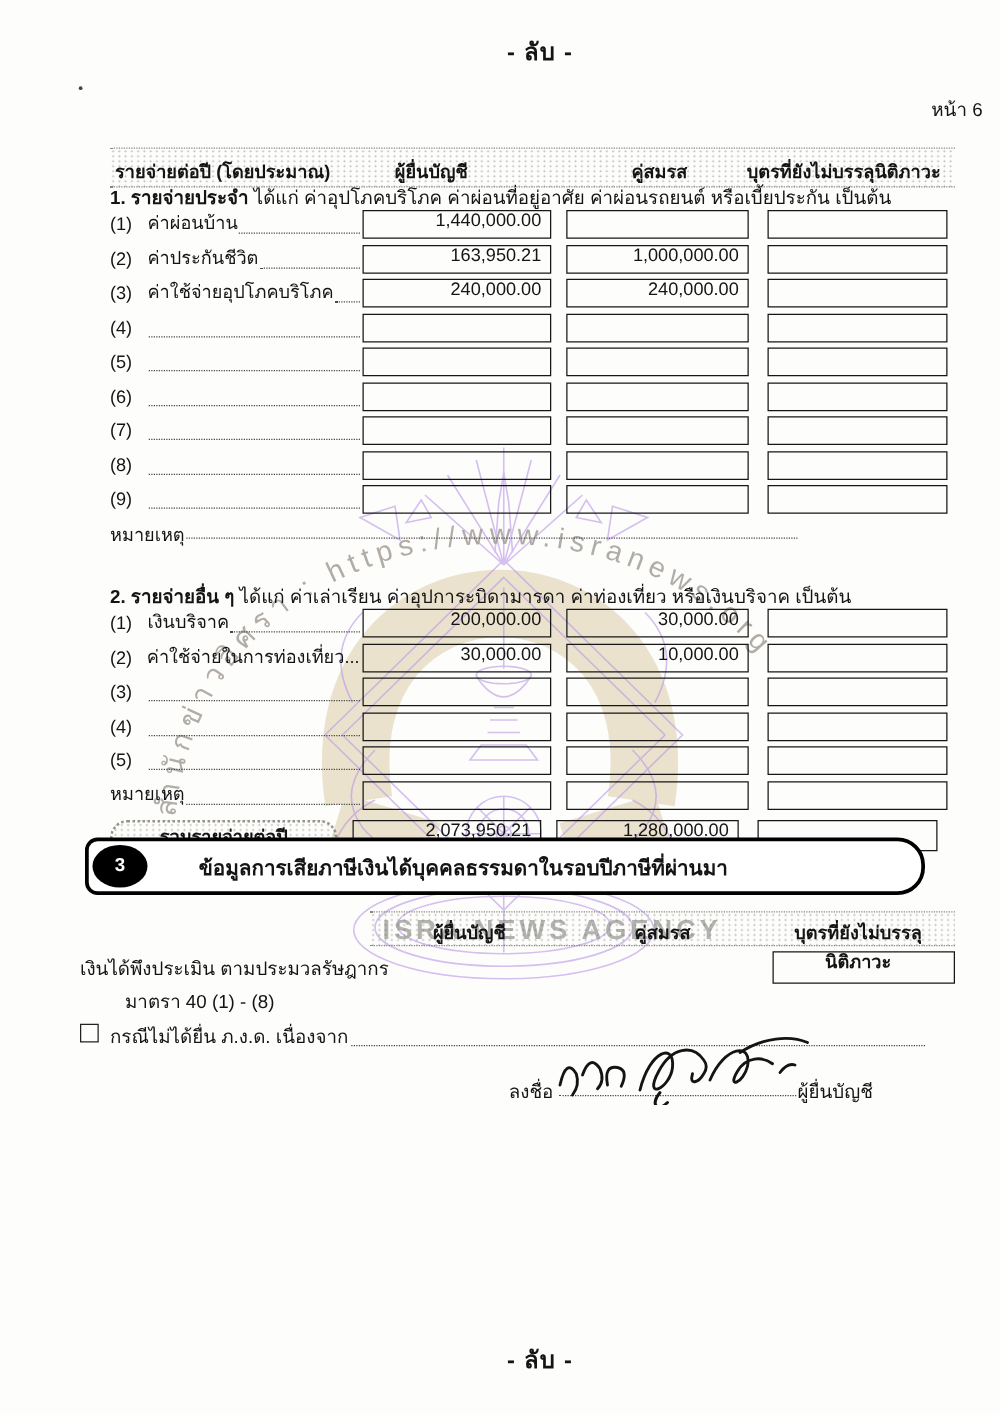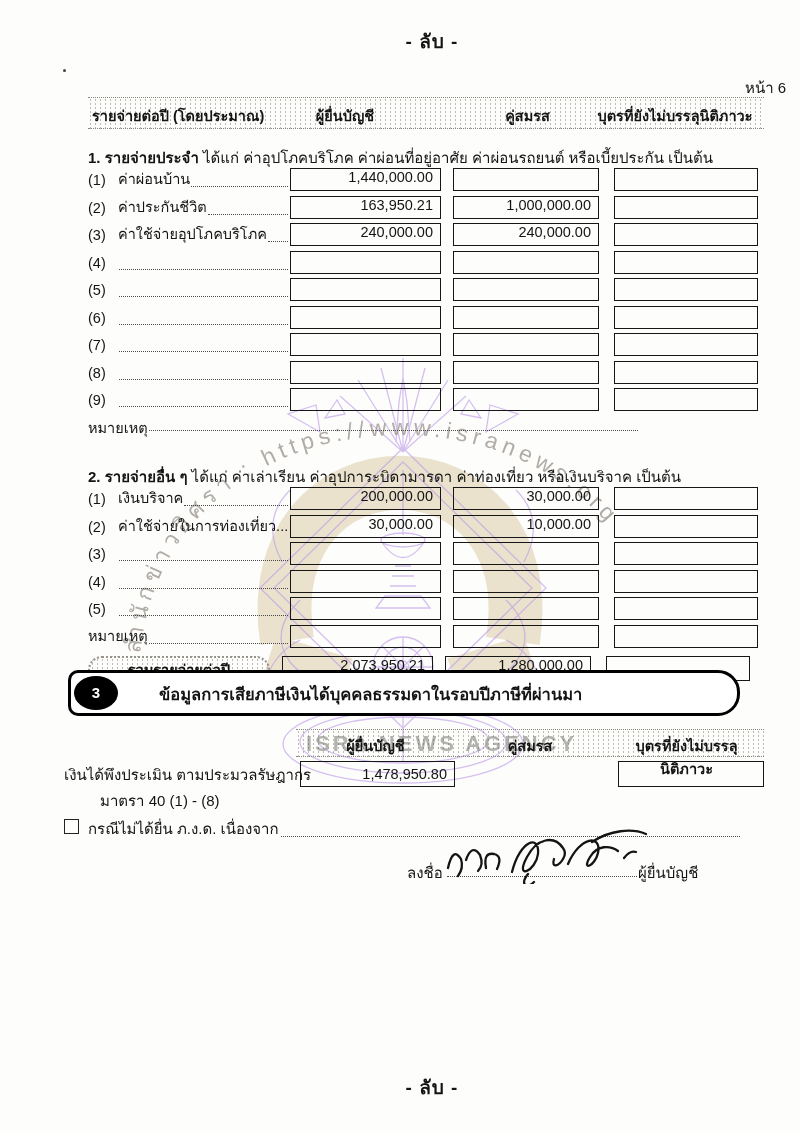--- a/index.html
+++ b/index.html
@@ -15,21 +15,21 @@
   .stipple{background-image:radial-gradient(circle,rgba(110,105,98,.45) .6px,transparent .95px);
            background-size:5px 4px;border-top:1px dotted #8d887f;border-bottom:1px dotted #8d887f;}
   .band{height:30px;}
   .band .hlab{position:absolute;top:6px;font-size:14.5px;font-weight:600;}
   
   .rowsbox{width:676px;}
   .sechead{font-size:15px;height:22px;white-space:nowrap;}
   .sechead b{font-weight:bold;}
   .frow{display:flex;height:24px;margin-bottom:3.5px;}
   .rno{width:30px;font-size:14.5px;line-height:24px;flex:none;}
-  .rlbl{width:172px;display:flex;flex:none;font-size:14.5px;line-height:22px;}
+  .rlbl{width:172px;display:flex;flex:none;font-size:14.5px;line-height:22px;justify-content:center;}
   .noterow .rlbl{width:202px;}
   .rname{white-space:nowrap;}
   .rdots{flex:1;border-bottom:1.5px dotted #4a4a4a;margin:0 2px 5px 1px;}
   .vbox{height:21px;border:1.5px solid #161616;background:transparent;display:flex;
         align-items:flex-start;justify-content:flex-end;padding-right:7px;font-size:14.5px;flex:none;}
   .c0{width:142px;}
   .c1{width:137px;margin-left:12px;}
   .c2{width:135px;margin-left:15px;}
   .noteline{display:flex;width:552px;font-size:14.5px;height:20px;margin-top:3px;}
   
@@ -101,21 +101,21 @@
     </text>
     <text x="306" y="751" font-size="22" font-weight="bold" letter-spacing="3" fill="#a0a09b" opacity="0.8" font-family="Liberation Sans, DejaVu Sans, sans-serif">ISRA NEWS AGENCY</text>
   </svg>
 
   <div class="content">
 
     <div class="abs center secret" style="top:26px;">- ลับ -</div>
     <div class="abs straydot" style="left:63px;top:69px;"></div>
     <div class="abs pagenum" style="left:724px;top:76px;margin-left:21px;">หน้า 6</div>
 
-    <div class="abs band stipple" style="left:88px;top:97px;width:676px;">
+    <div class="abs band stipple" style="left:88px;top:118px;width:676px;">
       <span class="hlab" style="left:4px;">รายจ่ายต่อปี (โดยประมาณ)</span>
       <span class="hlab" style="left:182px;width:150px;text-align:center;">ผู้ยื่นบัญชี</span>
       <span class="hlab" style="left:372px;width:135px;text-align:center;">คู่สมรส</span>
       <span class="hlab" style="right:0px;width:178px;text-align:center;">บุตรที่ยังไม่บรรลุนิติภาวะ</span>
     </div>
 
     <div class="abs rowsbox" style="left:88px;top:146px;">
       <div class="sechead">
         <b>1.</b>
         <b>รายจ่ายประจำ</b><span> ได้แก่ ค่าอุปโภคบริโภค ค่าผ่อนที่อยู่อาศัย ค่าผ่อนรถยนต์ หรือเบี้ยประกัน  เป็นต้น</span>
@@ -395,23 +395,20 @@
     </div>
 
     <div class="abs band stipple" style="left:296px;top:729px;width:468px;height:26px;">
       <span class="hlab" style="left:0;width:159px;text-align:center;top:4px;">ผู้ยื่นบัญชี</span>
       <span class="hlab" style="left:159px;width:150px;text-align:center;top:4px;">คู่สมรส</span>
       <span class="hlab" style="right:0;width:155px;text-align:center;top:4px;">บุตรที่ยังไม่บรรลุนิติภาวะ</span>
     </div>
 
     <div class="abs ilabel" style="left:64px;top:763px;">เงินได้พึงประเมิน  ตามประมวลรัษฎากร</div>
     <div class="abs ilabel" style="left:100px;top:789px;">มาตรา 40 (1) - (8)</div>
-    <div class="ibox" style="left:300px;top:761px;width:146px;">
-        <span>1,478,950.80</span>
-      </div>
     <div class="ibox" style="left:618px;top:761px;width:137px;">
         <span></span>
       </div>
 
     <div class="abs cbrow" style="left:64px;top:817px;">
       <span class="cb"></span>
       <span>กรณีไม่ได้ยื่น  ภ.ง.ด.  เนื่องจาก</span>
       <span class="cdots"></span>
     </div>
 

